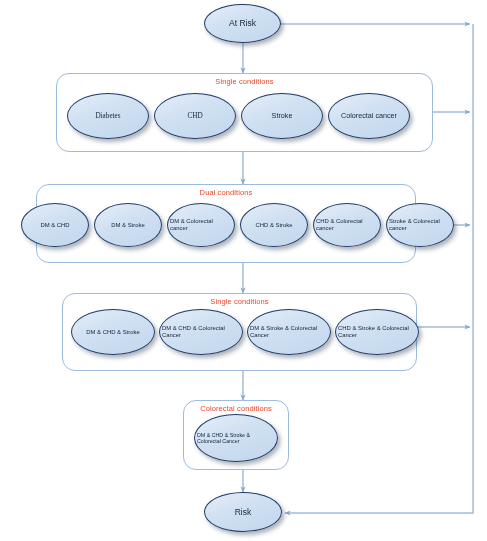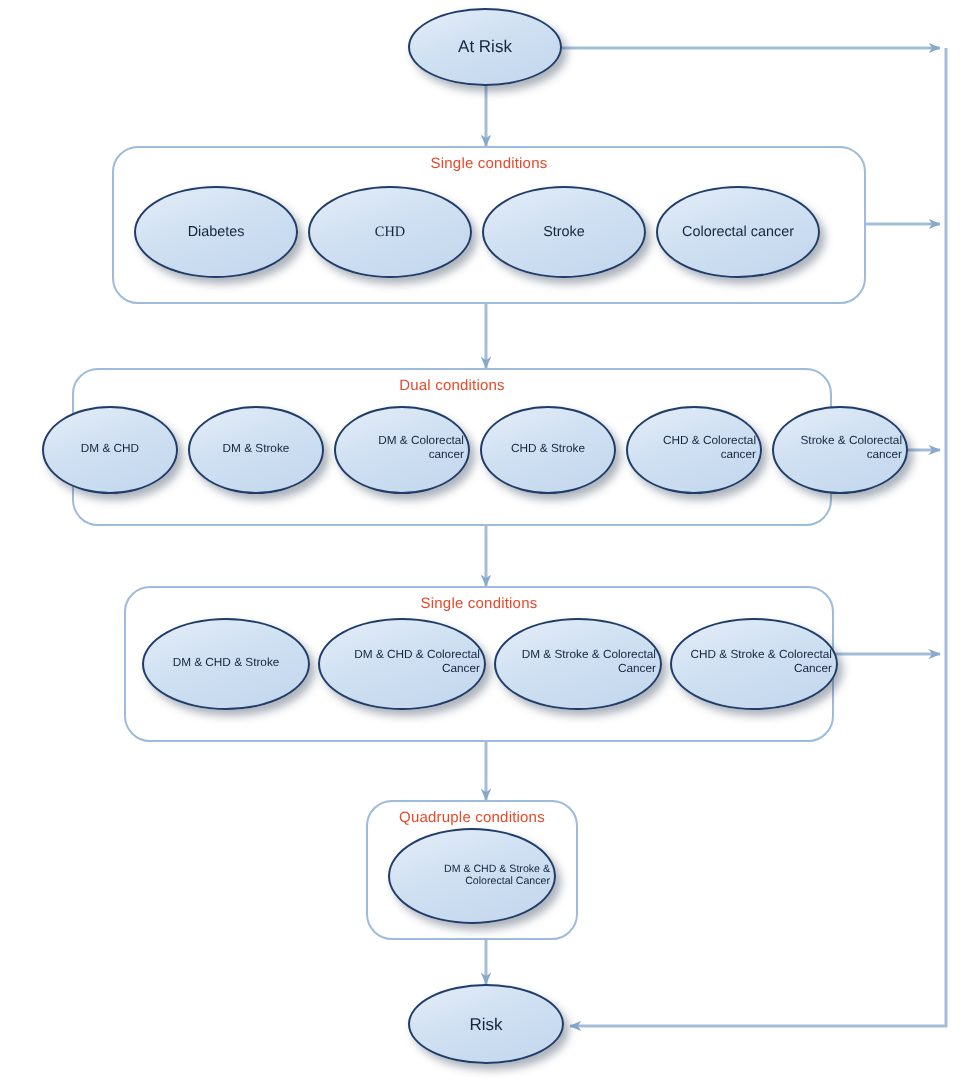--- a/index.html
+++ b/index.html
@@ -43,21 +43,21 @@
   .node{
     position:absolute;
     box-sizing:border-box;
     border-radius:50%;
     border:1.4px solid #1f3d68;
     background:linear-gradient(160deg,#e4edf8 0%,#cfe0f2 45%,#c2d6ec 100%);
     box-shadow:2.5px 3px 4px rgba(40,55,80,.38);
     display:flex;
     align-items:center;
     justify-content:center;
-    text-align:right;
+    text-align:left;
     color:#15253c;
     line-height:1.18;
     padding:2px;
   }
   .node .lbl{display:block;}
   .n-big{font-size:8.5px;}
   .n-mid{font-size:7.2px;}
   .n-sm{font-size:5.9px;}
   .n-xs{font-size:5.3px;}
 </style>
@@ -89,21 +89,21 @@
     </g>
   </svg>
 
   <div class="node n-big" style="left:204px;top:4px;width:77px;height:39px;">
     <span class="lbl">At Risk</span>
   </div>
 
   <div class="group" style="left:56px;top:73px;width:377px;height:79px;">
     <div class="group-label">Single conditions</div>
   </div>
-  <div class="node n-mid" style="left:67px;top:93px;width:82px;height:46px;">
+  <div class="node n-mid" style="left:67px;top:93px;width:82px;height:46px;font-family:Liberation Serif, serif;">
     <span class="lbl">Diabetes</span>
   </div>
   <div class="node n-mid" style="left:154px;top:93px;width:82px;height:46px;font-family:Liberation Serif, serif;">
     <span class="lbl">CHD</span>
   </div>
   <div class="node n-mid" style="left:328px;top:93px;width:82px;height:46px;">
     <span class="lbl">Colorectal cancer</span>
   </div>
   <div class="node n-mid" style="left:241px;top:93px;width:82px;height:46px;">
     <span class="lbl">Stroke</span>
@@ -141,21 +141,21 @@
     <span class="lbl">DM &amp; CHD &amp; Colorectal Cancer</span>
   </div>
   <div class="node n-sm" style="left:247px;top:309px;width:84px;height:46px;">
     <span class="lbl">DM &amp; Stroke &amp; Colorectal Cancer</span>
   </div>
   <div class="node n-sm" style="left:335px;top:309px;width:84px;height:46px;">
     <span class="lbl">CHD &amp; Stroke &amp; Colorectal Cancer</span>
   </div>
 
   <div class="group" style="left:183px;top:400px;width:106px;height:70px;">
-    <div class="group-label">Quadruple conditions</div>
+    <div class="group-label">Colorectal conditions</div>
   </div>
   <div class="node n-xs" style="left:194px;top:414px;width:84px;height:48px;">
     <span class="lbl">DM &amp; CHD &amp; Stroke &amp; Colorectal Cancer</span>
   </div>
 
   <div class="node n-big" style="left:204px;top:492px;width:78px;height:40px;">
     <span class="lbl">Risk</span>
   </div>
 
 </div>

